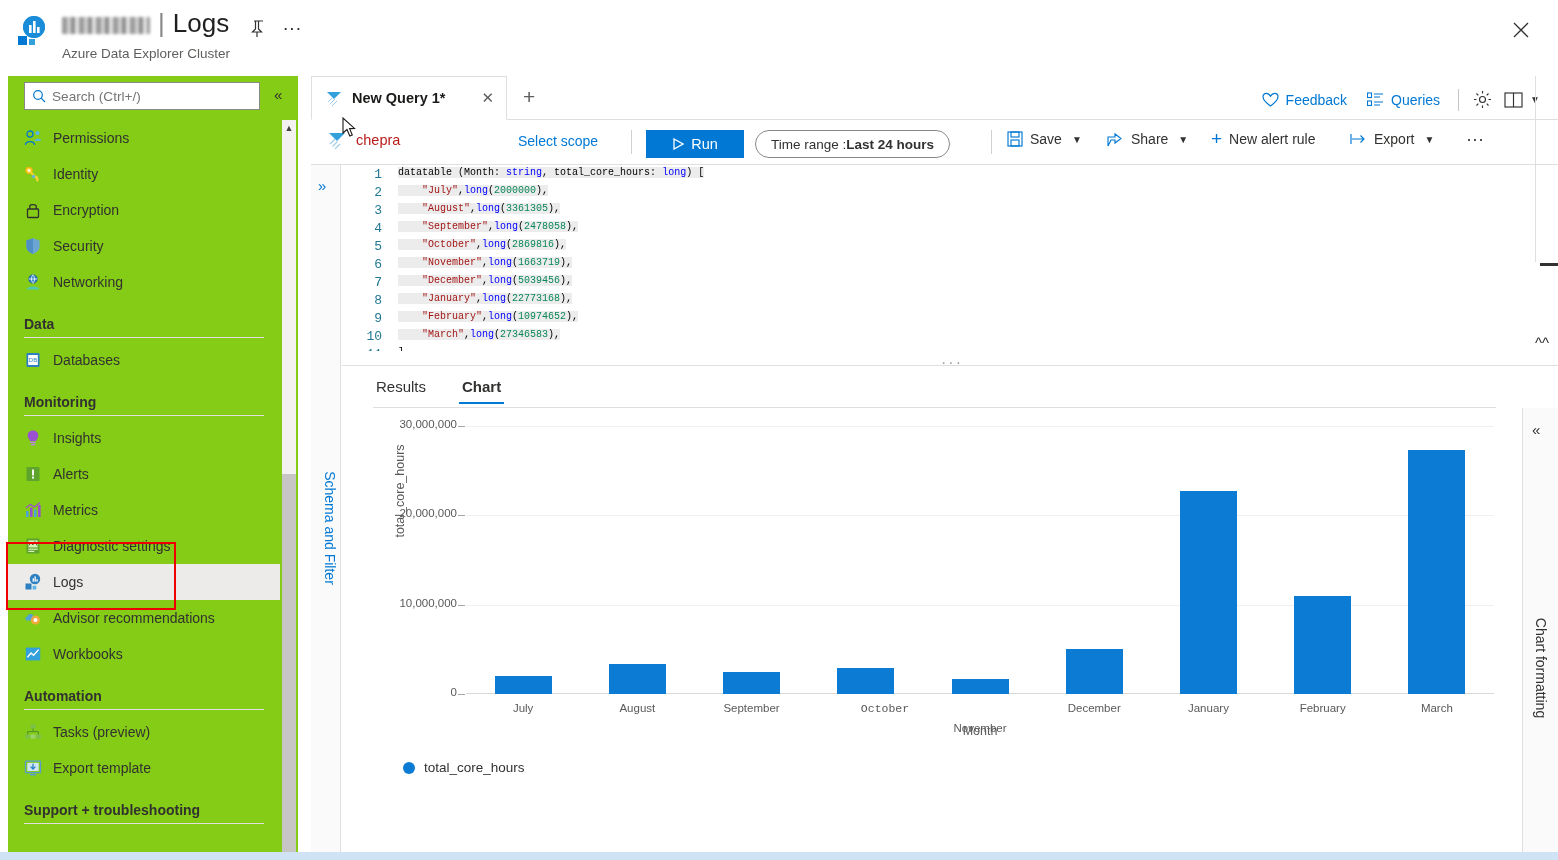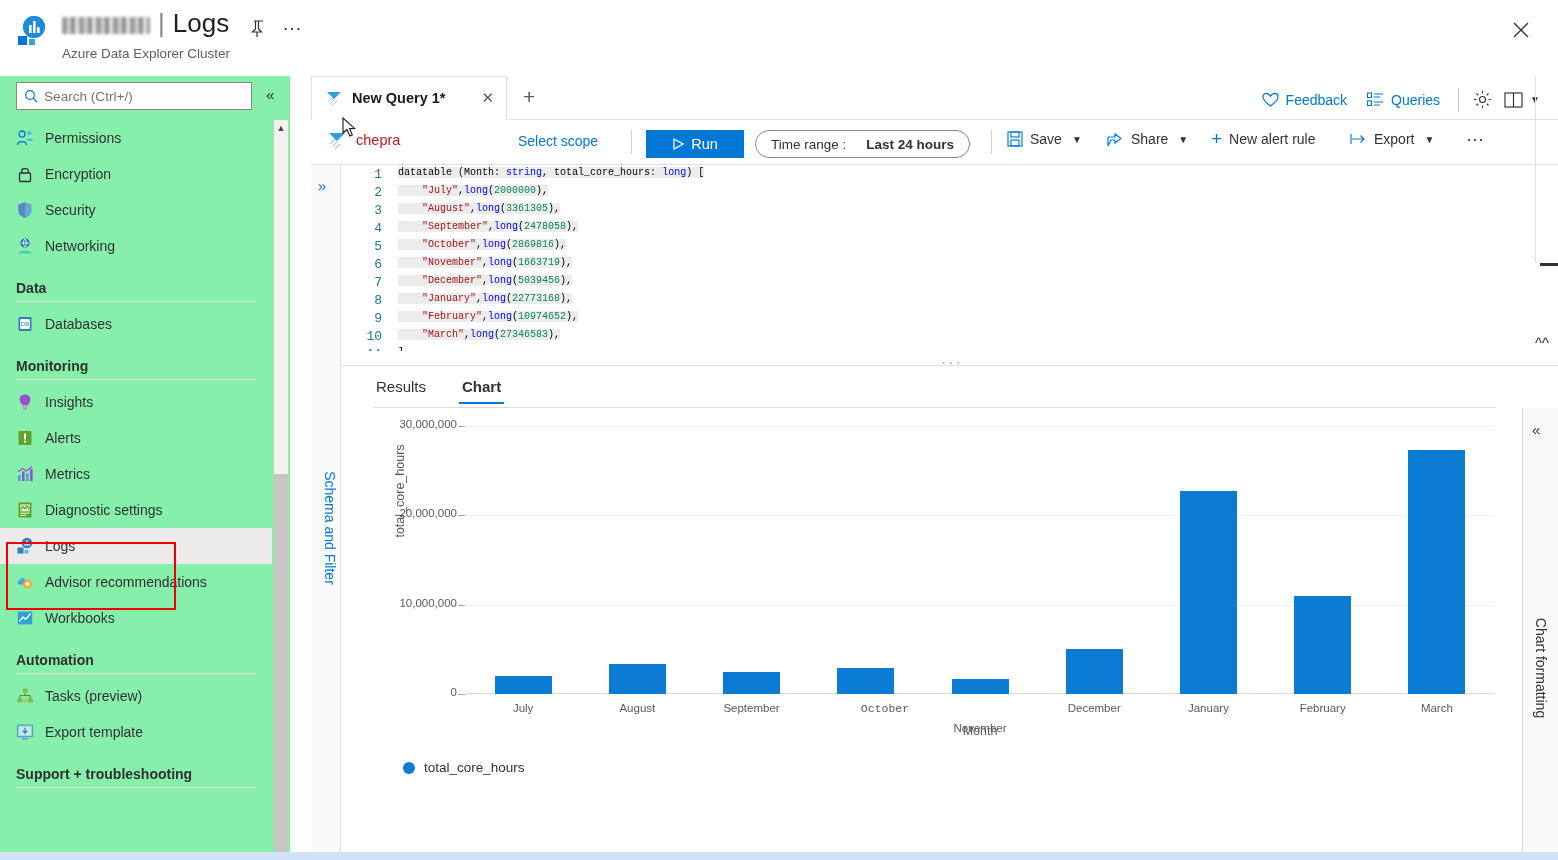--- a/index.html
+++ b/index.html
@@ -18,21 +18,21 @@
   .blurname { display:inline-block; vertical-align:-2px; width:88px; height:17px;
      background: repeating-linear-gradient(90deg,#9b9b9b 0 5px,#cfcfcf 5px 9px,#8d8d8d 9px 13px,#e2e2e2 13px 17px);
      filter: blur(1.6px); border-radius:1px; margin-right:2px;}
   .sep-bar { color:#8a8886; font-weight:300; margin:0 8px 0 6px; }
   .hdr-sub { position:absolute; left:62px; top:46px; font-size:13.5px; color:#605e5c; }
   .hdr-pin { position:absolute; left:246px; top:18px; width:22px; height:22px; cursor:pointer; }
   .hdr-dots { position:absolute; left:281px; top:18px; width:22px; height:22px; color:#323130; font-size:19px; text-align:center; line-height:20px; cursor:pointer;}
   .hdr-close { position:absolute; left:1508px; top:17px; width:26px; height:26px; cursor:pointer; color:#323130; }
 
   
-  .side { position:absolute; left:0; top:76px; width:290px; height:784px; background:#86efac; }
+  .side { position:absolute; left:8px; top:76px; width:290px; height:784px; background:#84cc16; }
   .search-wrap { position:absolute; left:16px; top:6px; width:236px; height:28px;
       border:1px solid #8a8886; background:#fff; display:flex; align-items:center; }
   .search-wrap svg { margin:0 6px 0 7px; }
   .search-inp { border:0; outline:0; font-size:13.6px; color:#605e5c; width:186px;
       font-family:"Liberation Sans", sans-serif; background:transparent; }
   .side-collapse { position:absolute; left:266px; top:10px; font-size:15px; color:#323130; cursor:pointer; }
 
   .side-scroll { position:absolute; left:0; top:44px; width:272px; height:740px; overflow:hidden; }
   .nav-item { position:relative; height:36px; display:flex; align-items:center; padding-left:16px; cursor:pointer; }
   .nav-item .lbl { font-size:14px; color:#323130; margin-left:11px; }
@@ -72,21 +72,21 @@
   .cmdbar { position:absolute; left:0; top:44px; width:1247px; height:45px; }
   .cmdbar:after { content:""; position:absolute; left:0; bottom:0; width:1247px; height:1px; background:#e1dfdd; }
   .scope { position:absolute; left:17px; top:11px; display:flex; align-items:center; gap:9px; }
   .scope .sc-lbl { font-size:14.5px; color:#b91c1c; }
   .selscope { position:absolute; left:207px; top:13px; font-size:14px; color:#0078d4; cursor:pointer; }
   .cb-div { position:absolute; top:10px; width:1px; height:24px; background:#d2d0ce; }
   .runbtn { position:absolute; left:335px; top:10px; width:98px; height:28px; background:#0078d4; color:#fff;
       border:0; font-size:14.5px; font-family:"Liberation Sans",sans-serif; cursor:pointer;
       display:flex; align-items:center; justify-content:center; gap:7px; }
   .timerange { position:absolute; left:444px; top:10px; height:28px; border:1px solid #8a8886; border-radius:14px;
-      display:flex; align-items:center; padding:0 15px; font-size:13.5px; color:#323130; cursor:pointer; gap:20px;}
+      display:flex; align-items:center; padding:0 15px; font-size:13.5px; color:#323130; cursor:pointer; gap:0;}
   .timerange b { font-weight:700; }
   .cb-item { position:absolute; top:11px; display:flex; align-items:center; gap:7px; font-size:14px; color:#323130; cursor:pointer; }
   .cb-chev { font-size:10px; color:#323130; margin-left:3px; }
 
   
   .vrail { position:absolute; left:0; top:89px; width:30px; height:695px; background:#fafafa; border-right:1px solid #e1dfdd; }
   .vrail .vchev { position:absolute; left:7px; top:12px; font-size:15px; color:#0078d4; cursor:pointer; }
   .vrail .vtxt { position:absolute; left:-66px; top:355px; width:170px; text-align:center;
       transform: rotate(90deg); font-size:14px; color:#0078d4; cursor:pointer; white-space:nowrap;}
 
@@ -179,20 +179,29 @@
 
     <div class="side-scroll" id="navlist">
         <div class="nav-item">
           <svg class="ico" viewBox="0 0 18 18">
             <circle cx="6" cy="5" r="3" fill="none" stroke="#0078d4" stroke-width="1.3"></circle>
             <path d="M1.5 16 C1.5 11.5 10.5 11.5 10.5 16" fill="none" stroke="#0078d4" stroke-width="1.3"></path>
             <circle cx="13.5" cy="4" r="2.1" fill="#5bb5e8"></circle>
             <path d="M10.5 12 C10.5 8.5 17 8.5 17 12" fill="#5bb5e8"></path>
           </svg>
           <span class="lbl">Permissions</span>
+        </div>
+        <div class="nav-item">
+          <svg class="ico" viewBox="0 0 18 18">
+            <circle cx="5" cy="5.5" r="3.4" fill="#ffd233" stroke="#e0a800" stroke-width="0.8"></circle>
+            <circle cx="5" cy="5.5" r="1.2" fill="#fff"></circle>
+            <path d="M7 7.5 L14 14.5 M12 13 L13.6 11.4 M14 14.5 L12.6 16" stroke="#ffd233" stroke-width="2.1" fill="none"></path>
+            <rect x="8" y="10" width="3" height="3" fill="#5bb5e8" transform="rotate(45 9.5 11.5)"></rect>
+          </svg>
+          <span class="lbl">Identity</span>
         </div>
         <div class="nav-item">
           <svg class="ico" viewBox="0 0 18 18">
             <rect x="3.5" y="8" width="11" height="8.5" rx="0.8" fill="none" stroke="#323130" stroke-width="1.3"></rect>
             <path d="M5.8 8 L5.8 5.2 C5.8 3 12.2 3 12.2 5.2 L12.2 8" fill="none" stroke="#323130" stroke-width="1.3"></path>
           </svg>
           <span class="lbl">Encryption</span>
         </div>
         <div class="nav-item">
           <svg class="ico" viewBox="0 0 18 18">

